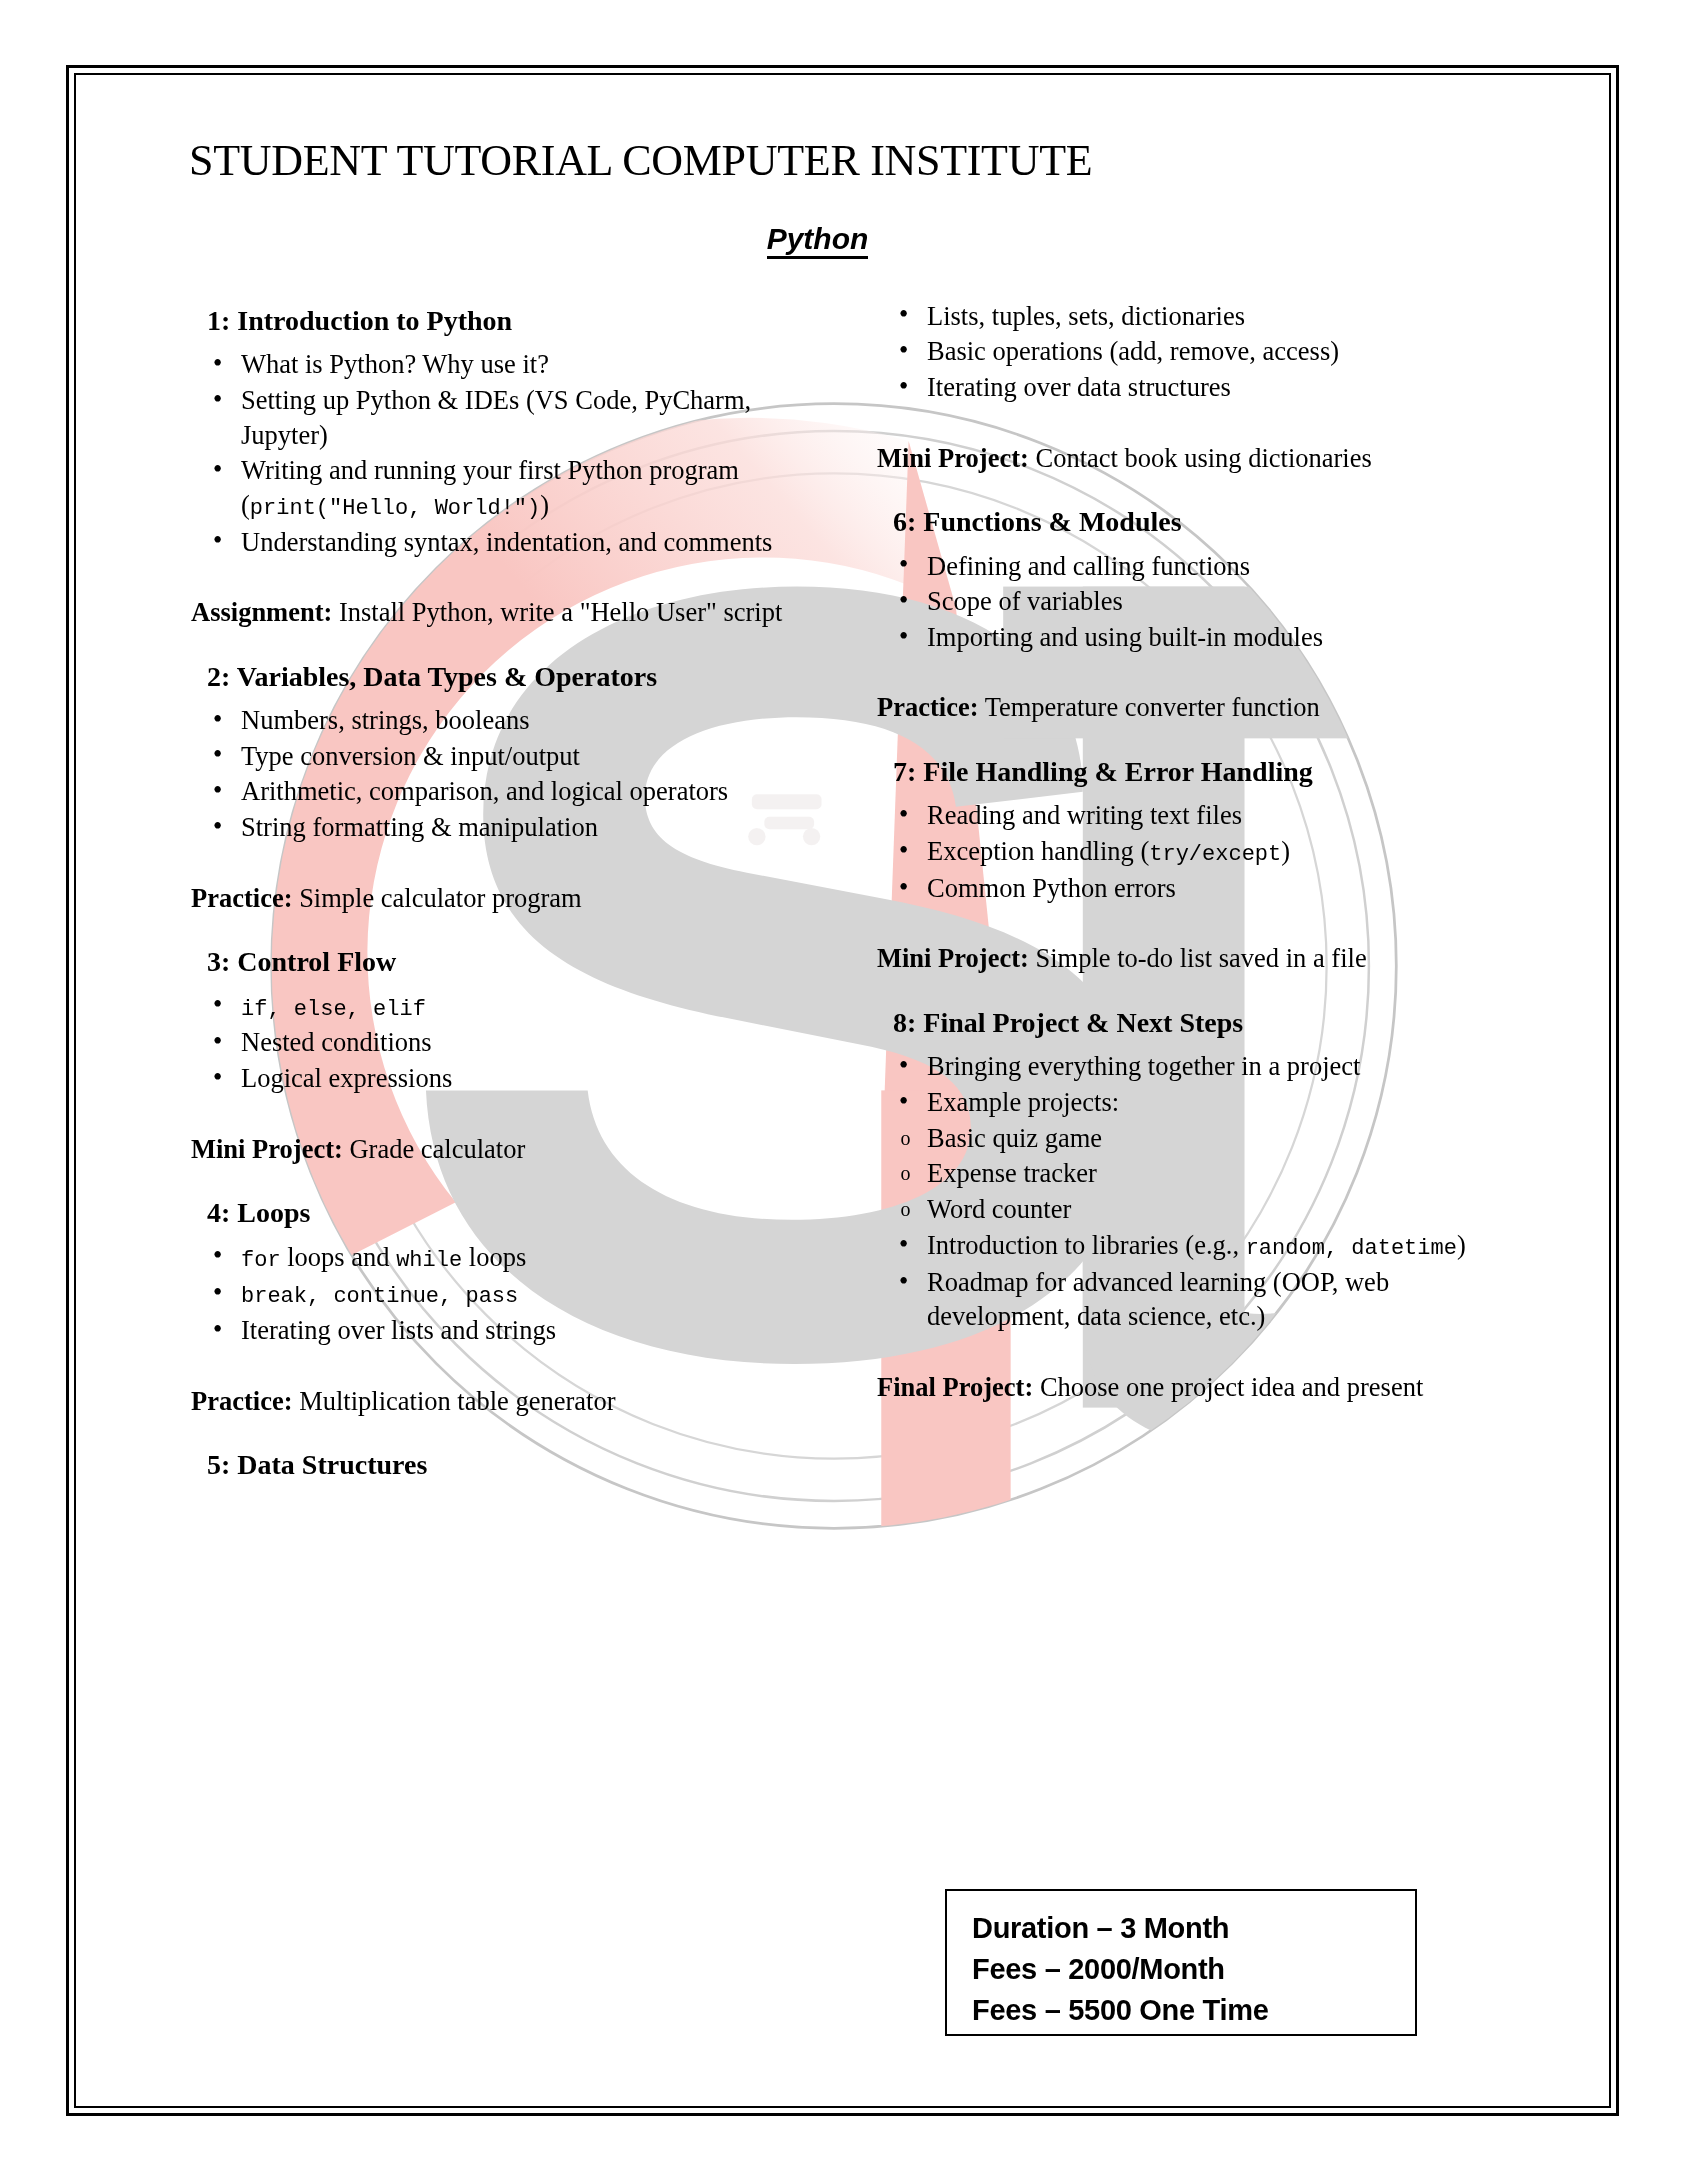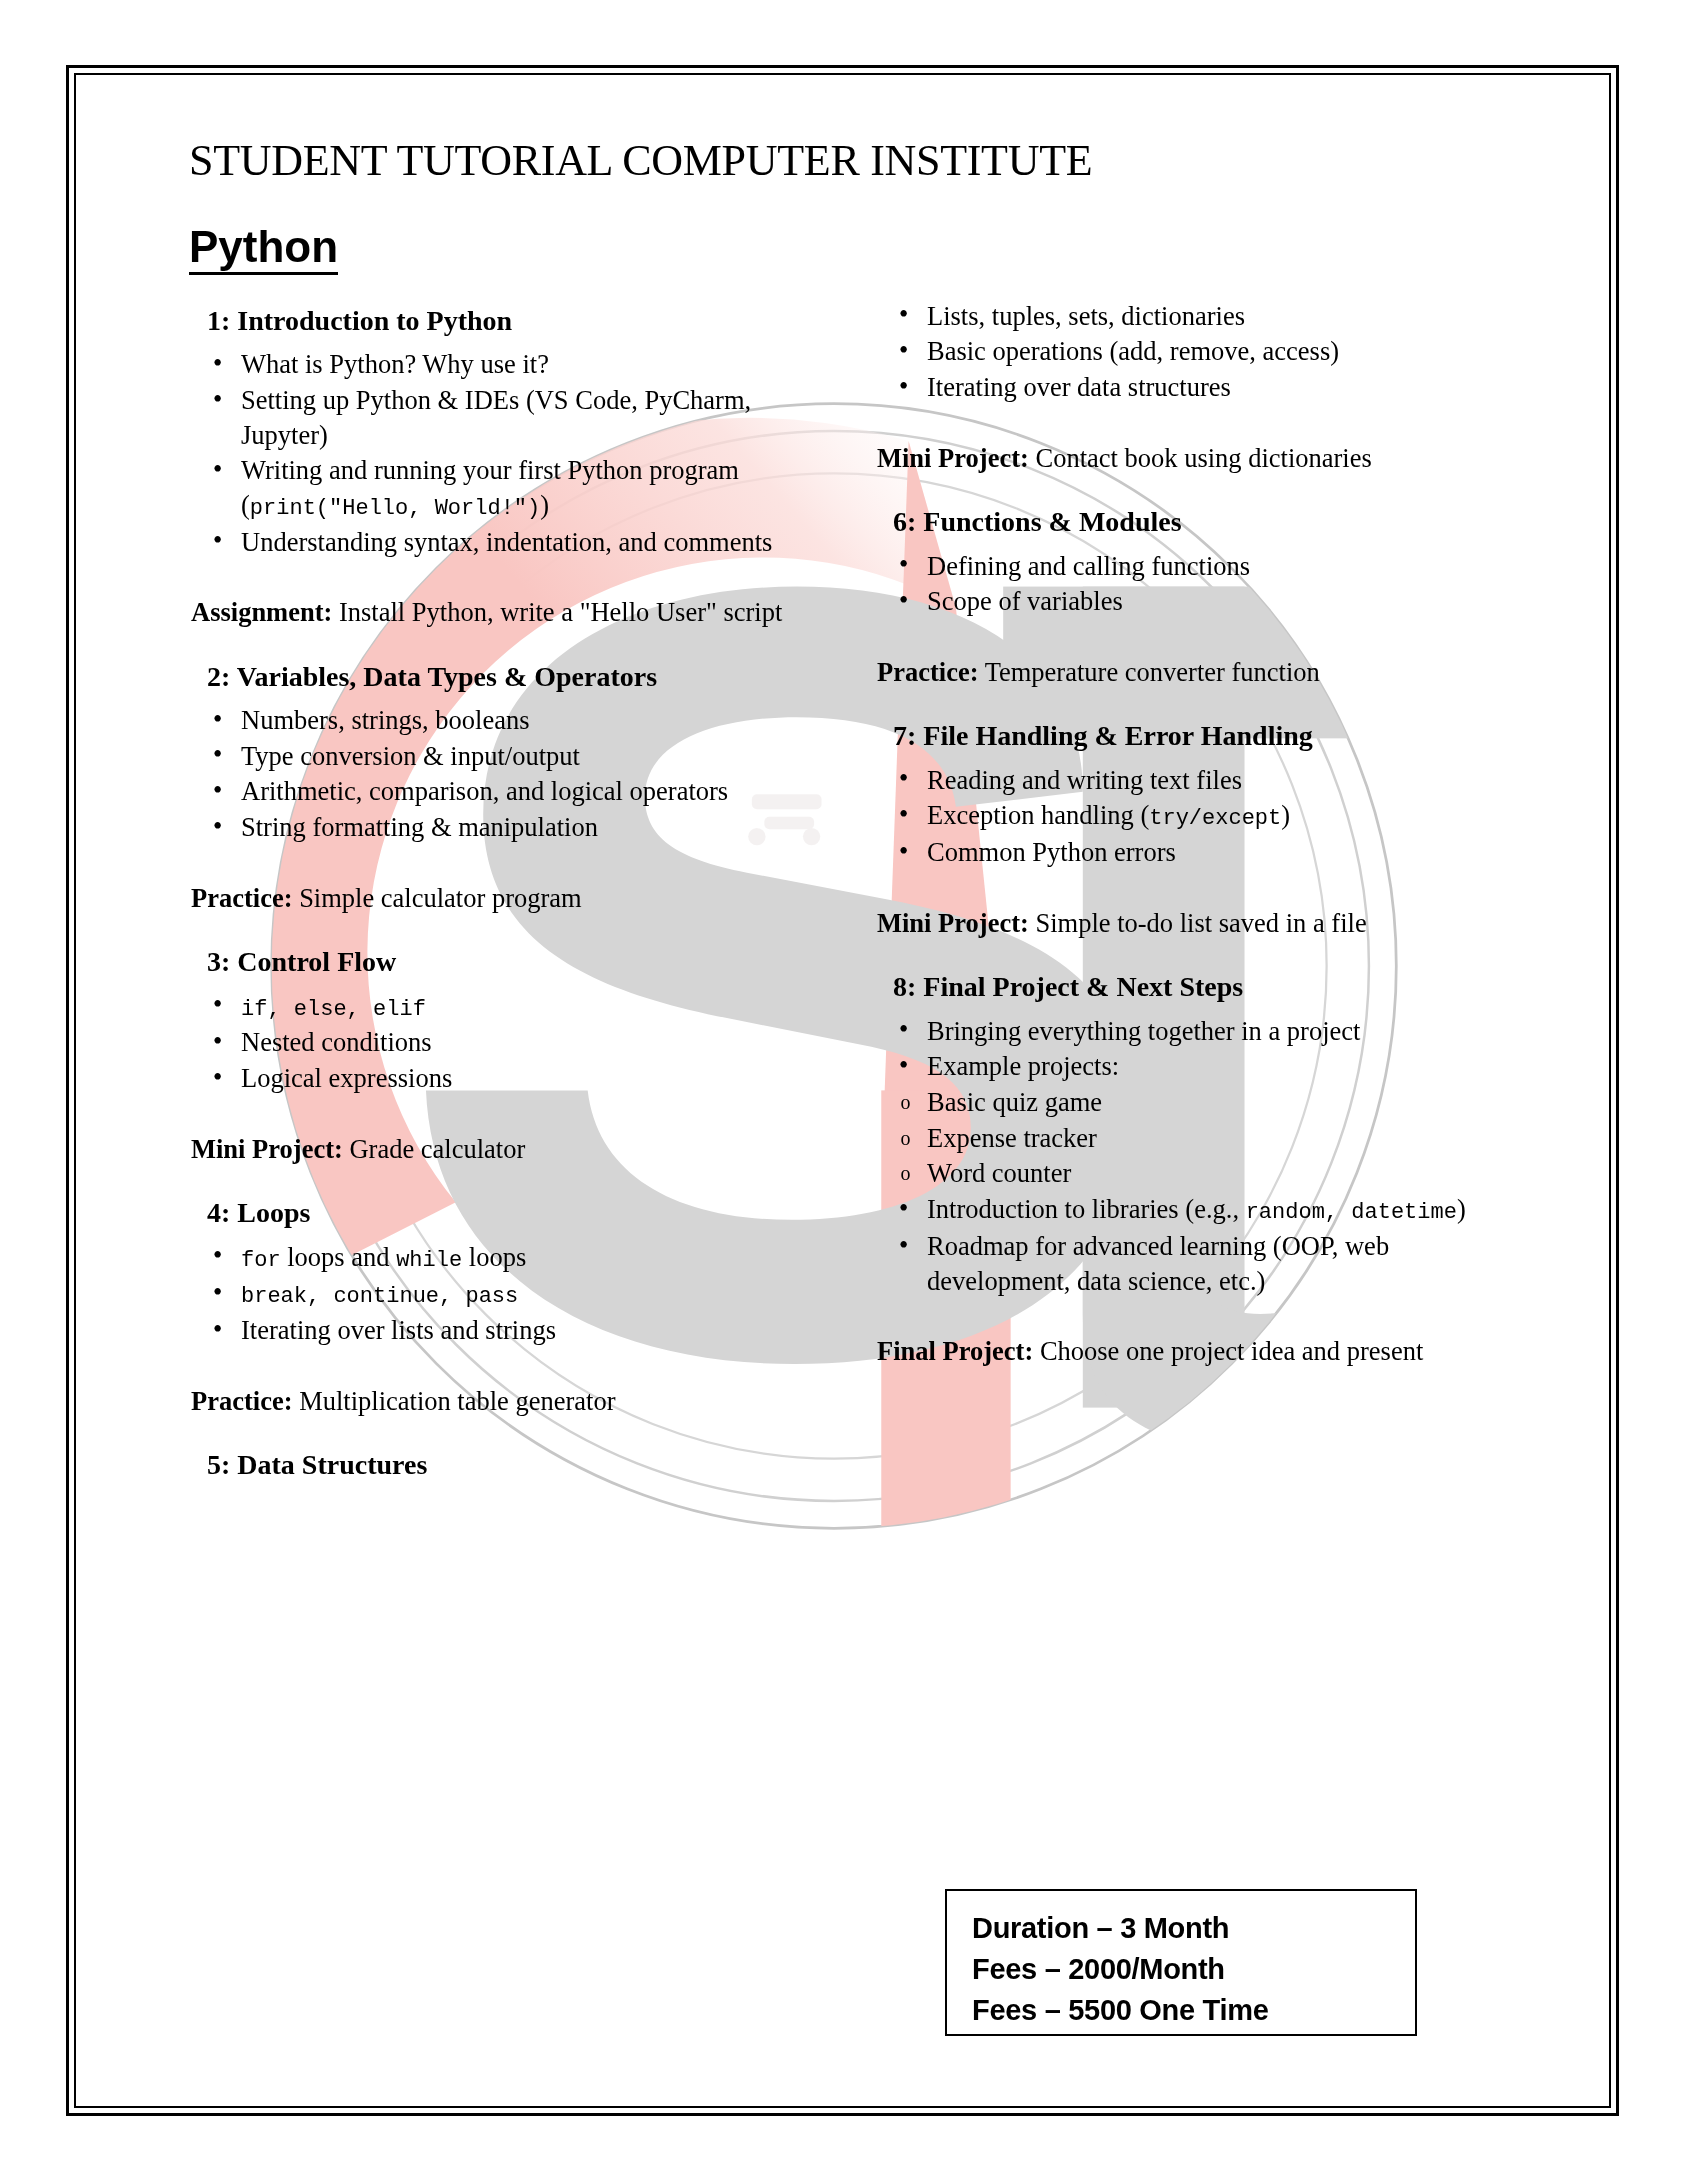--- a/index.html
+++ b/index.html
@@ -67,23 +67,25 @@
     font-size: 44px;
     letter-spacing: -0.3px;
     line-height: 1.05;
     white-space: nowrap;
   }
   #subject-title {
     position: absolute;
     left: 189px;
     top: 222px;
     width: 1257px;
+    text-align: center;
     font-family: "Liberation Sans", sans-serif;
     font-weight: bold;
-    font-size: 44px;
+    font-size: 30px;
+    font-style: italic;
   }
   #subject-title span {
     border-bottom: 3.3px solid #000;
     padding-bottom: 1.3px;
   }
 
   .column {
     position: absolute;
     top: 304px;
     width: 615px;
@@ -285,20 +287,21 @@
       <li class="lvl1"><span>Lists, tuples, sets, dictionaries</span></li>
       <li class="lvl1"><span>Basic operations (add, remove, access)</span></li>
       <li class="lvl1"><span>Iterating over data structures</span></li>
     </ul>
     <div class="note"><b>Mini Project:</b><span> Contact book using dictionaries</span></div>
 
     <div class="sec-head gap-before">6: Functions &amp; Modules</div>
     <ul class="bullets">
       <li class="lvl1"><span>Defining and calling functions</span></li>
       <li class="lvl1"><span>Scope of variables</span></li>
+      <li class="lvl1"><span>Importing and using built-in modules</span></li>
     </ul>
     <div class="note"><b>Practice:</b><span> Temperature converter function</span></div>
 
     <div class="sec-head gap-before">7: File Handling &amp; Error Handling</div>
     <ul class="bullets">
       <li class="lvl1"><span>Reading and writing text files</span></li>
       <li class="lvl1"><span>Exception handling (</span><code>try/except</code><span>)</span></li>
       <li class="lvl1"><span>Common Python errors</span></li>
     </ul>
     <div class="note"><b>Mini Project:</b><span> Simple to-do list saved in a file</span></div>

